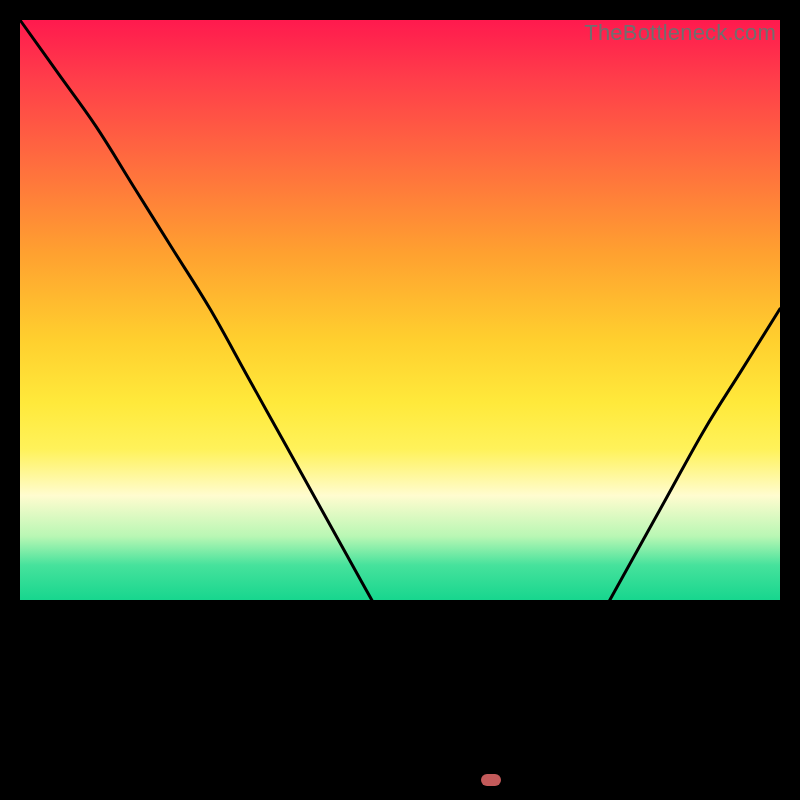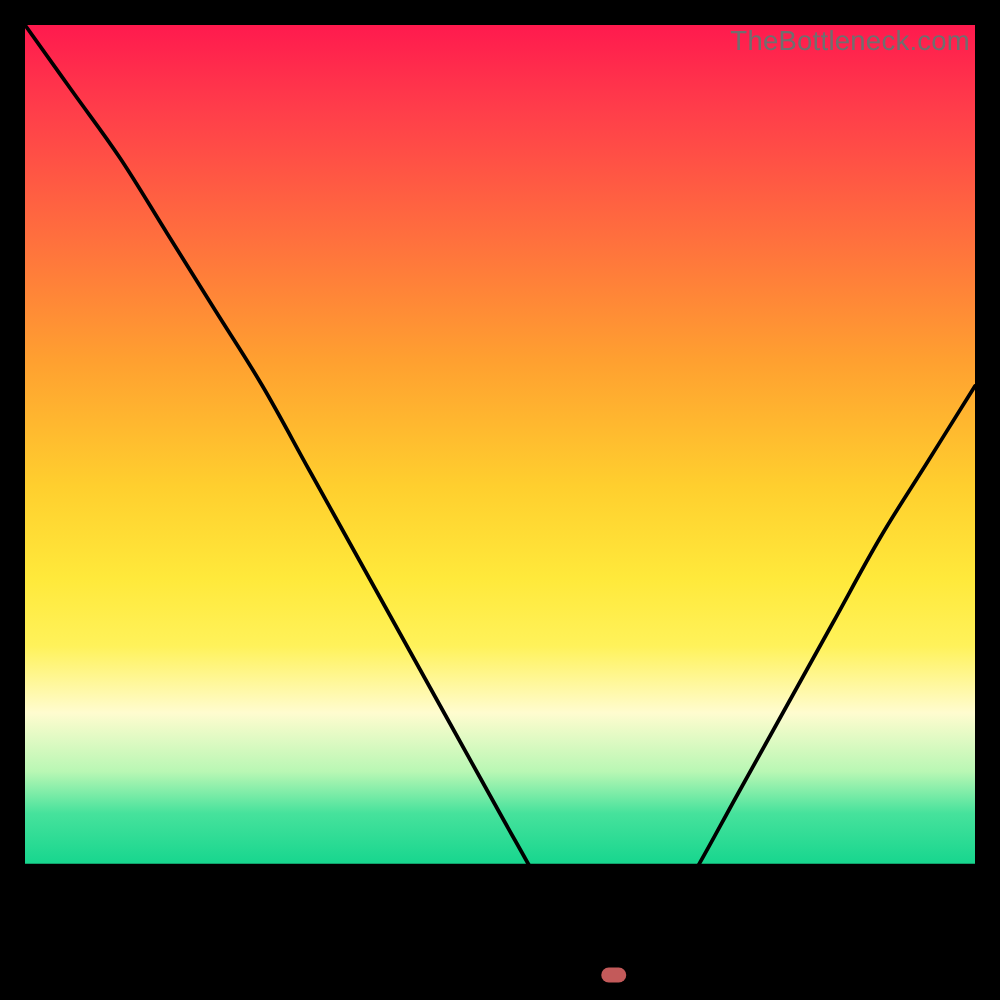--- a/index.html
+++ b/index.html
@@ -15,21 +15,21 @@
     position: relative;
     width: 800px;
     height: 800px;
     background: #000;
   }
   .plot-area {
     position: absolute;
     left: 20px;
     top: 20px;
     width: 760px;
-    height: 671px;
+    height: 580px;
     background: linear-gradient(to bottom,
       #ff1a4e 0%,
       #ff3d4a 10%,
       #ff6e3e 25%,
       #ffa030 40%,
       #ffcf2e 55%,
       #ffe93b 66%,
       #fff25a 74%,
       #fffccf 82%,
       #b9f7b4 89%,

